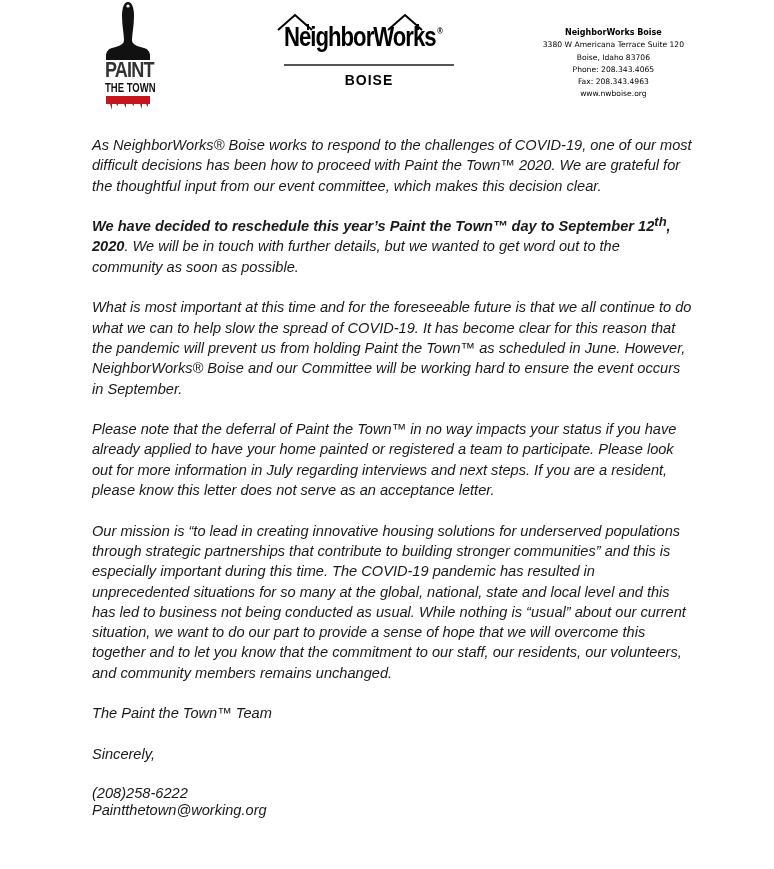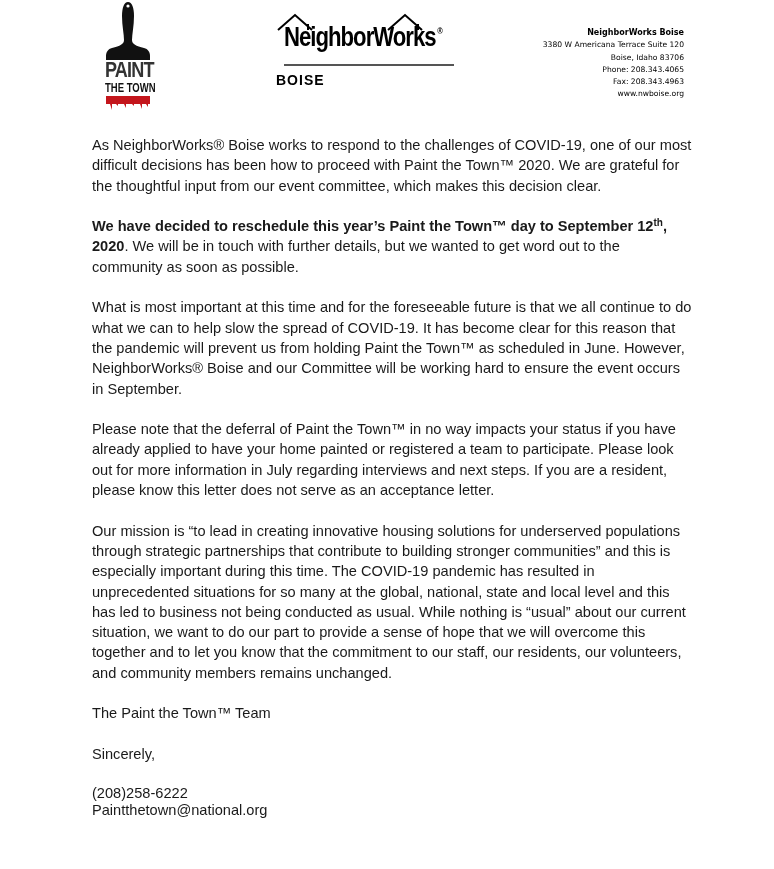--- a/index.html
+++ b/index.html
@@ -4,27 +4,27 @@
   <style>
     html, body { margin: 0; padding: 0; background: #ffffff; }
     body { width: 774px; height: 869px; position: relative; overflow: hidden; font-family: "Liberation Sans", sans-serif; color: #000; }
     .ptt-logo { position: absolute; left: 104px; top: 0px; width: 48px; height: 112px; }
     .ptt-logo svg { display: block; }
     .nw-logo { position: absolute; left: 276px; top: 10px; width: 178px; height: 82px; }
     .nw-houses { position: absolute; left: 0; top: 0; width: 178px; height: 22px; }
     .nw-name { position: absolute; left: 8px; top: 12px; font-family: "Liberation Sans Narrow", "Liberation Sans", sans-serif; font-weight: bold; font-size: 27px; letter-spacing: -1.2px; transform: scaleX(0.82); transform-origin: left top; white-space: nowrap; }
     .nw-reg { font-size: 9px; vertical-align: 12px; margin-left: 2px; }
     .nw-rule { position: absolute; left: 8px; top: 54px; width: 170px; height: 2px; background: #555; }
-    .nw-sub { position: absolute; left: 0; top: 62px; width: 186px; font-weight: bold; font-size: 14px; letter-spacing: 1px; }
-    .addr { position: absolute; right: 90px; top: 27px; text-align: right; font-family: "DejaVu Sans", sans-serif; font-size: 7.6px; line-height: 12.3px; color: #000; }
+    .nw-sub { position: absolute; left: 0; top: 62px; width: 186px; text-align: center; font-weight: bold; font-size: 14px; letter-spacing: 1px; }
+    .addr { position: absolute; right: 90px; top: 27px; text-align: center; font-family: "DejaVu Sans", sans-serif; font-size: 7.6px; line-height: 12.3px; color: #000; }
     .addr .org { font-weight: bold; font-size: 8px; }
-    .body-text { position: absolute; left: 92px; top: 135px; width: 600px; font-size: 14.6px; line-height: 20.3px; color: #1a1a1a; }
+    .body-text { position: absolute; left: 92px; top: 135px; width: 600px; font-size: 14.6px; line-height: 20.3px; color: #1a1a1a; font-style: italic; }
     .body-text p { margin: 0 0 20.3px 0; }
     .body-text b { font-weight: bold; }
-    .body-text sup { font-size: 10px; line-height: 0; vertical-align: 5px; font-weight: bold; }
+    .body-text sup { font-size: 13px; line-height: 0; vertical-align: 5px; font-weight: bold; }
     .sig p { margin: 0 0 20.3px 0; }
     .sig .contact { margin: 0; line-height: 17px; }
   </style>
 </head>
 <body>
 
 <div class="ptt-logo">
   <svg width="48" height="112" viewBox="0 0 48 112">
     <path d="M24 2 C20 2 18 8 18 16 C18 26 20 34 20 40 C20 44 16 46 8 48 C4 49 2 52 2 56 L2 60 L46 60 L46 56 C46 52 44 49 40 48 C32 46 28 44 28 40 C28 34 30 26 30 16 C30 8 28 2 24 2 Z" fill="#111111"></path>
     <circle cx="24" cy="6" r="1.6" fill="#ffffff"></circle>
@@ -59,15 +59,15 @@
 <div class="body-text">
   <p>As NeighborWorks® Boise works to respond to the challenges of COVID-19, one of our most difficult decisions has been how to proceed with Paint the Town™ 2020. We are grateful for the thoughtful input from our event committee, which makes this decision clear.</p>
   <p><b><span>We have decided to reschedule this year’s Paint the Town™ day to September 12</span><sup>th</sup><span>, 2020</span></b><span>. We will be in touch with further details, but we wanted to get word out to the community as soon as possible.</span></p>
   <p>What is most important at this time and for the foreseeable future is that we all continue to do what we can to help slow the spread of COVID-19.  It has become clear for this reason that the pandemic will prevent us from holding Paint the Town™ as scheduled in June. However, NeighborWorks® Boise and our Committee will be working hard to ensure the event occurs in September.</p>
   <p>Please note that the deferral of Paint the Town™ in no way impacts your status if you have already applied to have your home painted or registered a team to participate. Please look out for more information in July regarding interviews and next steps. If you are a resident, please know this letter does not serve as an acceptance letter.</p>
   <p>Our mission is “to lead in creating innovative housing solutions for underserved populations through strategic partnerships that contribute to building stronger communities” and this is especially important during this time.  The COVID-19 pandemic has resulted in unprecedented situations for so many at the global, national, state and local level and this has led to business not being conducted as usual.  While nothing is “usual” about our current situation, we want to do our part to provide a sense of hope that we will overcome this together and to let you know that the commitment to our staff, our residents, our volunteers, and community members remains unchanged.</p>
   <div class="sig">
     <p>The Paint the Town™ Team</p>
     <p>Sincerely,</p>
     <p class="contact">(208)258-6222</p>
-    <p class="contact">Paintthetown@national.org</p>
+    <p class="contact">Paintthetown@working.org</p>
   </div>
 </div>
 
 </body></html>

